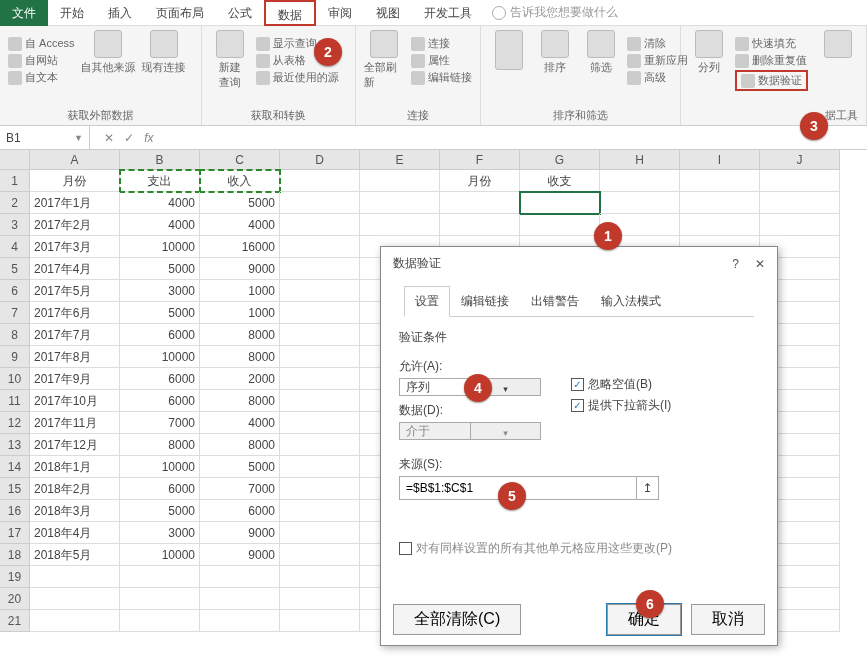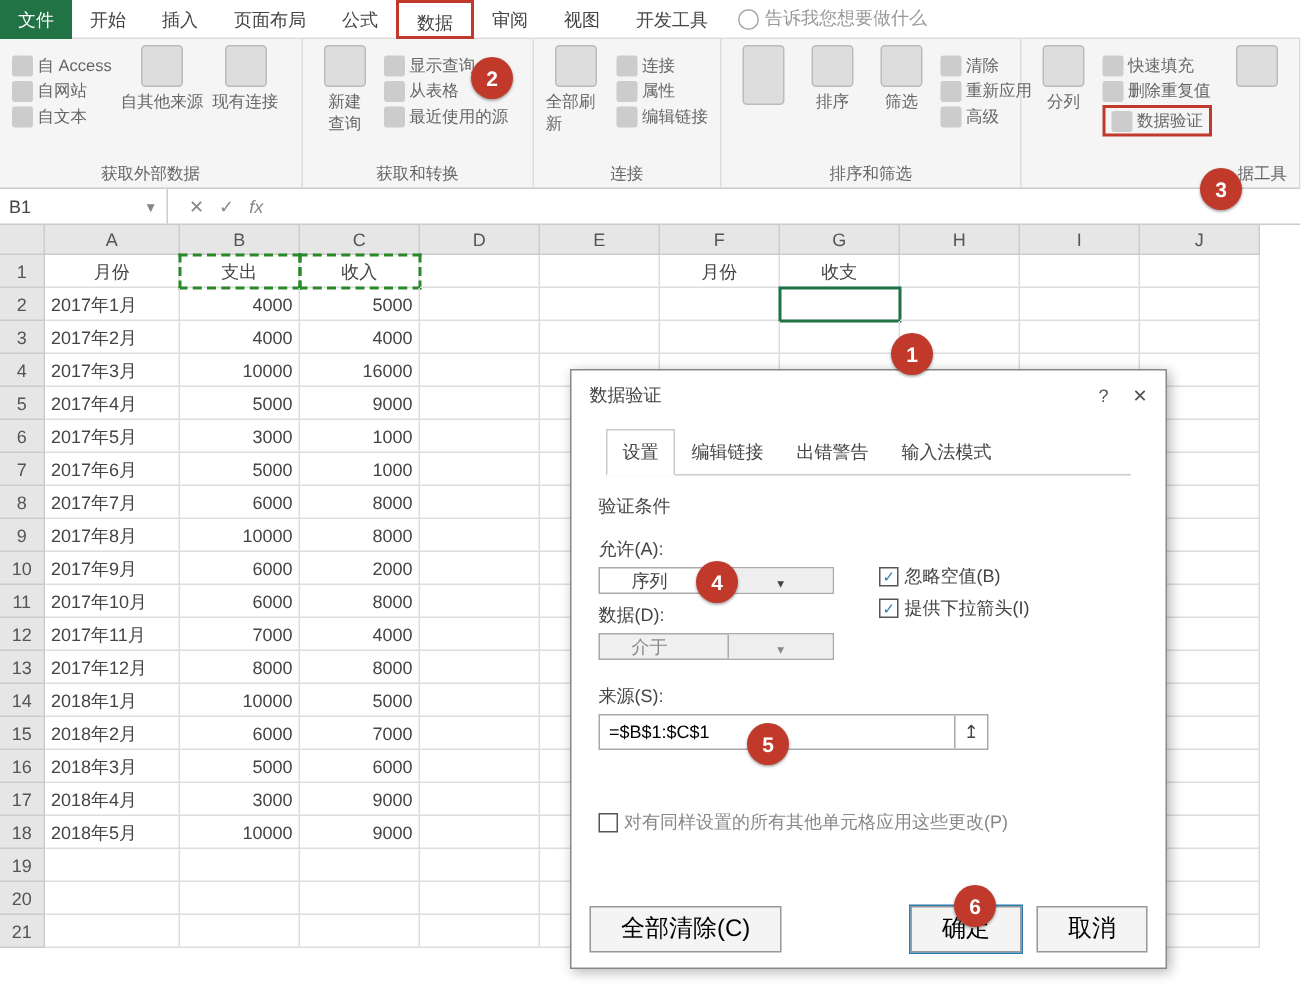--- a/index.html
+++ b/index.html
@@ -20,21 +20,21 @@
 .rgroup .label { text-align: center; color: #666; font-size: 11px; padding-top: 2px; }
 .ricon { display: flex; flex-direction: column; align-items: center; gap: 2px; color: #666; font-size: 11px; min-width: 40px; }
 .ricon .glyph { width: 28px; height: 28px; background: #ddd; border: 1px solid #bbb; border-radius: 3px; }
 .rstack { display: flex; flex-direction: column; gap: 2px; font-size: 11px; color: #666; }
 .rstack > div { display: flex; align-items: center; gap: 3px; white-space: nowrap; }
 .miniicon { width: 14px; height: 14px; background: #ccc; display: inline-block; border-radius: 2px; }
 .dv-btn { border: 2px solid #c0392b; padding: 1px 4px; display: flex; align-items: center; gap: 3px; font-size: 11px; }
 
 
 .fbar { display: flex; align-items: center; height: 24px; border-bottom: 1px solid #ccc; }
-.namebox { width: 112px; border-right: 1px solid #ccc; padding: 0 6px; height: 100%; display: flex; align-items: center; justify-content: space-between; }
+.namebox { width: 90px; border-right: 1px solid #ccc; padding: 0 6px; height: 100%; display: flex; align-items: center; justify-content: space-between; }
 .drop { color: #888; font-size: 9px; }
 .fbar .fx { padding: 0 14px; color: #888; display: flex; gap: 10px; align-items: center; }
 
 
 .grid { position: relative; }
 .colheads { display: flex; height: 20px; }
 .rowhead, .corner { background: #e6e6e6; border-right: 1px solid #ccc; border-bottom: 1px solid #ccc; display: flex; align-items: center; justify-content: center; color: #555; }
 .corner { width: 30px; }
 .ch { background: #e6e6e6; border-right: 1px solid #ccc; border-bottom: 1px solid #ccc; text-align: center; line-height: 20px; color: #555; }
 .ch.A { width: 90px; } .ch.B, .ch.C, .ch.D, .ch.E, .ch.F, .ch.G, .ch.H, .ch.I, .ch.J { width: 80px; }
@@ -51,21 +51,21 @@
 .dialog { position: absolute; left: 380px; top: 246px; width: 398px; height: 400px; background: #fff; border: 1px solid #888; box-shadow: 2px 2px 8px rgba(0,0,0,0.3); }
 .dlg-title { display: flex; justify-content: space-between; align-items: center; padding: 8px 12px; font-size: 12px; }
 .dlg-title .ctrls { display: flex; gap: 16px; color: #555; }
 .dlg-tabs { display: flex; border-bottom: 1px solid #ccc; margin: 6px 23px 0; }
 .dlg-tab { padding: 6px 10px; font-size: 12px; border: 1px solid transparent; margin-bottom:-1px;}
 .dlg-tab.active { border: 1px solid #ccc; border-bottom: 1px solid #fff; background: #fff; }
 .dlg-body { padding: 12px 18px; font-size: 12px; }
 .dlg-body .section-title { margin-bottom: 12px; }
 .fld { margin-bottom: 6px; }
 .fld label { display: block; margin-bottom: 3px; }
-.combo { display: inline-flex; border: 1px solid #aaa; height: 18px; align-items: flex-start; padding-left: 15px; }
+.combo { display: inline-flex; border: 1px solid #aaa; height: 18px; align-items: flex-start; }
 .combo span { padding: 0 6px; min-width: 70px; display:inline-block; }
 .combo .arrow { width: 18px; text-align: center; border-left: 1px solid #aaa; background: #eee; height: 100%; line-height: 20px; font-size: 9px; }
 .combo.disabled { background: #f0f0f0; color: #888; }
 .chk { display: flex; align-items: center; gap: 4px; margin-bottom: 4px; }
 .chkbox { width: 13px; height: 13px; border: 1px solid #555; display: inline-flex; align-items: center; justify-content: center; font-size: 10px; color: #2a7ab0;}
 .source-row { display: flex; align-items: center; border: 1px solid #aaa; height: 24px; width: 260px; }
 .source-row input { border: none; flex: 1; padding: 0 6px; font-size: 12px; outline: none; }
 .source-row .pick { width: 22px; text-align: center; border-left: 1px solid #aaa; height: 100%; line-height: 22px; }
 .dlg-foot { position: absolute; bottom: 10px; left: 12px; right: 12px; display: flex; justify-content: space-between; align-items: center; }
 .btn { border: 1px solid #999; background: #f4f4f4; padding: 4px 20px; font-size: 16px; }

